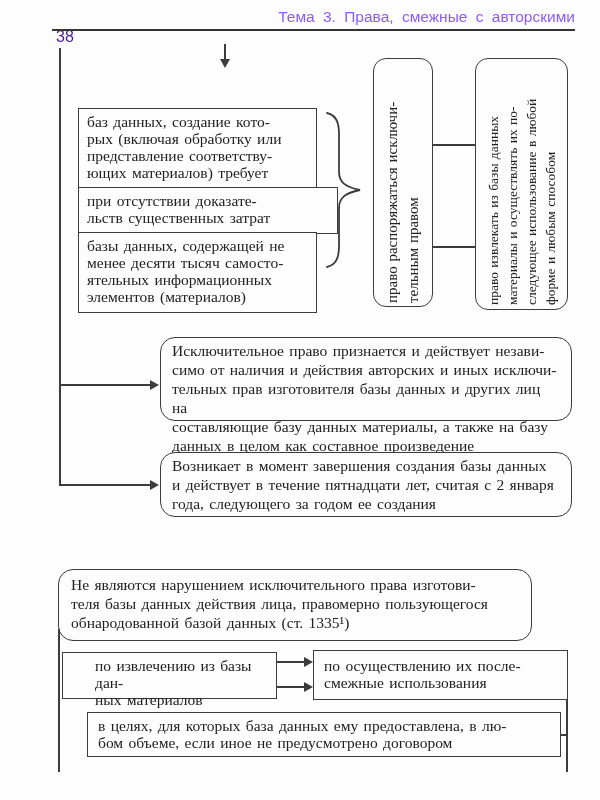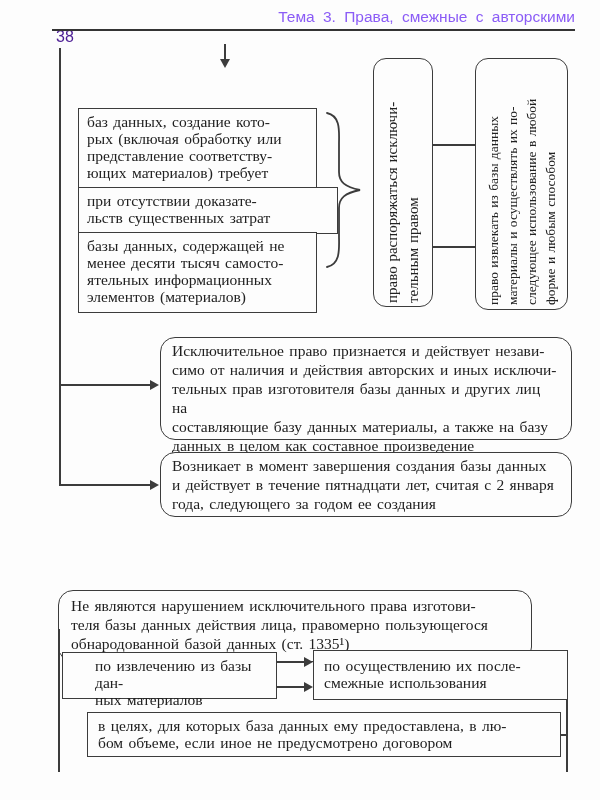--- a/index.html
+++ b/index.html
@@ -75,30 +75,30 @@
   </div>
   <div class="vbox" style="left:475px;top:58px;width:93px;height:252px;">
     <div class="rot b">право извлекать из базы данных
 материалы и осуществлять их по-
 следующее использование в любой
 форме и любым способом</div>
   </div>
   <div class="ln" style="left:432px;top:144px;width:44px;height:2px;"></div>
   <div class="ln" style="left:432px;top:246px;width:44px;height:2px;"></div>
 
-  <div class="bx rd" style="left:160px;top:337px;width:412px;height:103px;">Исключительное право признается и действует незави-
+  <div class="bx rd" style="left:160px;top:337px;width:412px;height:84px;">Исключительное право признается и действует незави-
 симо от наличия и действия авторских и иных исключи-
 тельных прав изготовителя базы данных и других лиц на
 составляющие базу данных материалы, а также на базу
 данных в целом как составное произведение</div>
   <div class="bx rd" style="left:160px;top:452px;width:412px;height:65px;">Возникает в момент завершения создания базы данных
 и действует в течение пятнадцати лет, считая с 2 января
 года, следующего за годом ее создания</div>
 
-  <div class="bx rd" style="left:58px;top:590px;width:474px;height:72px;padding:5px 12px;">Не являются нарушением исключительного права изготови-
+  <div class="bx rd" style="left:58px;top:569px;width:474px;height:72px;padding:5px 12px;">Не являются нарушением исключительного права изготови-
 теля базы данных действия лица, правомерно пользующегося
 обнародованной базой данных (ст. 1335¹)</div>
 
   <div class="ln" style="left:58px;top:629px;width:2px;height:143px;"></div>
 
   <div class="bx" style="left:62px;top:652px;width:215px;height:47px;padding-left:32px;">по извлечению из базы дан-
 ных материалов</div>
   <div class="bx" style="left:313px;top:650px;width:255px;height:50px;padding:6px 10px;">по осуществлению их после-
 смежные использования</div>
   <div class="ln" style="left:277px;top:661px;width:28px;height:2px;"></div>

